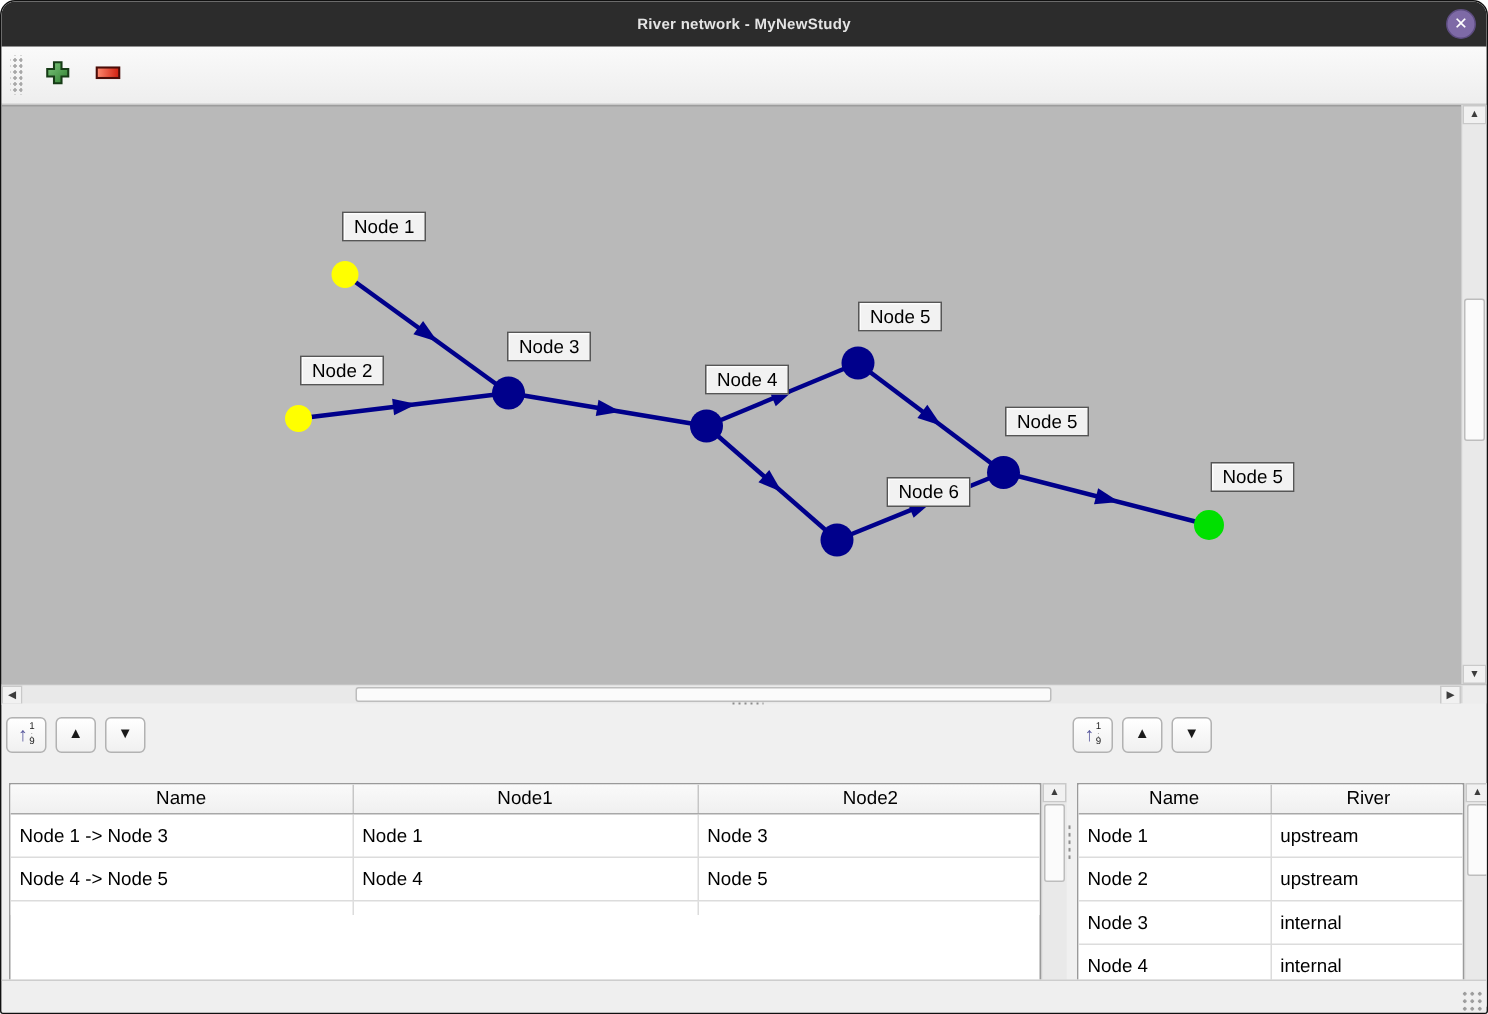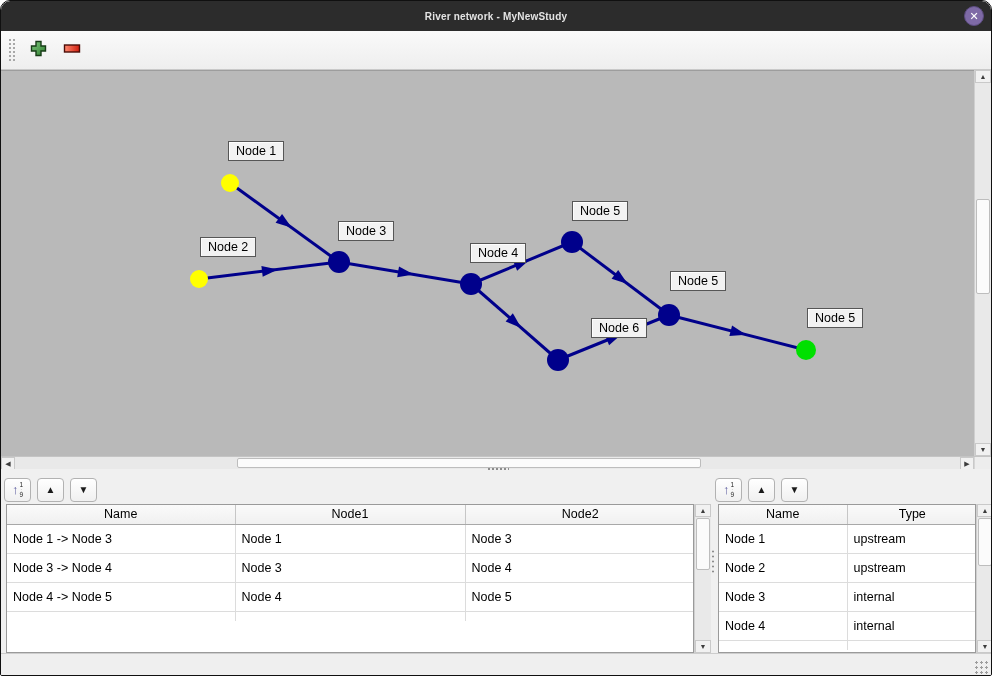--- a/index.html
+++ b/index.html
@@ -35,21 +35,21 @@
 
   
   .bottom{height:184px;display:flex;background:#f0f0f0;position:relative;}
   .pane{height:100%;}
   .pane-left{width:712px;flex:0 0 712px;}
   .pane-right{flex:1;}
   .pane-toolbar{height:35px;display:flex;align-items:center;padding:6px 0 0 3px;}
   .mini-btn{height:24px;min-width:27px;background:linear-gradient(#ffffff,#f0f0f0);border:1px solid #b2b2b2;border-radius:4px;display:flex;align-items:center;justify-content:center;margin-right:6px;font-size:10px;color:#111;padding:0 4px;}
   .tri{font-size:10px;color:#1a1a1a;}
 
-  .table-zone{display:flex;margin-left:5px;height:149px;}
+  .table-zone{display:flex;margin-left:5px;height:149px;margin-top:18px;}
   .tbl-wrap{overflow:hidden;height:149px;background:#fff;border:1px solid #9a9a9a;}
   table.grid{border-collapse:collapse;table-layout:fixed;background:#fff;}
   table.grid th{height:19px;background:linear-gradient(#fafafa,#f0f0f0);border-right:1px solid #c6c6c6;border-bottom:1px solid #a8a8a8;font-weight:normal;font-size:12.5px;color:#000;text-align:center;padding:0;}
   table.grid th:last-child{border-right:none;}
   table.grid td{height:29px;border-right:1px solid #dcdcdc;border-bottom:1px solid #dcdcdc;font-size:12.5px;color:#000;padding:0 0 0 6px;white-space:nowrap;overflow:hidden;}
   table.grid td:last-child{border-right:none;}
   table.grid tr.partial td{height:10px;border-bottom:none;}
 
   
   .sort-ic{display:flex;align-items:center;}
@@ -197,25 +197,20 @@
                   <th>Node2</th>
                 </tr>
               </thead>
               <tbody>
                 <tr>
                   <td>Node 1 -&gt; Node 3</td>
                   <td>Node 1</td>
                   <td>Node 3</td>
                 </tr>
                 <tr>
-                  <td>Node 3 -&gt; Node 4</td>
-                  <td>Node 3</td>
-                  <td>Node 4</td>
-                </tr>
-                <tr>
                   <td>Node 4 -&gt; Node 5</td>
                   <td>Node 4</td>
                   <td>Node 5</td>
                 </tr>
                 <tr class="partial">
                   <td></td>
                   <td></td>
                   <td></td>
                 </tr>
               </tbody>
@@ -253,21 +248,21 @@
       <div class="table-zone">
         <div class="tbl-wrap" style="width:258px;">
           <table class="grid" id="nodes-table" style="width:258px;">
               <colgroup>
                 <col style="width: 128px;">
                 <col style="width: 130px;">
               </colgroup>
               <thead>
                 <tr>
                   <th>Name</th>
-                  <th>Type</th>
+                  <th>River</th>
                 </tr>
               </thead>
               <tbody>
                 <tr>
                   <td>Node 1</td>
                   <td>upstream</td>
                 </tr>
                 <tr>
                   <td>Node 2</td>
                   <td>upstream</td>

